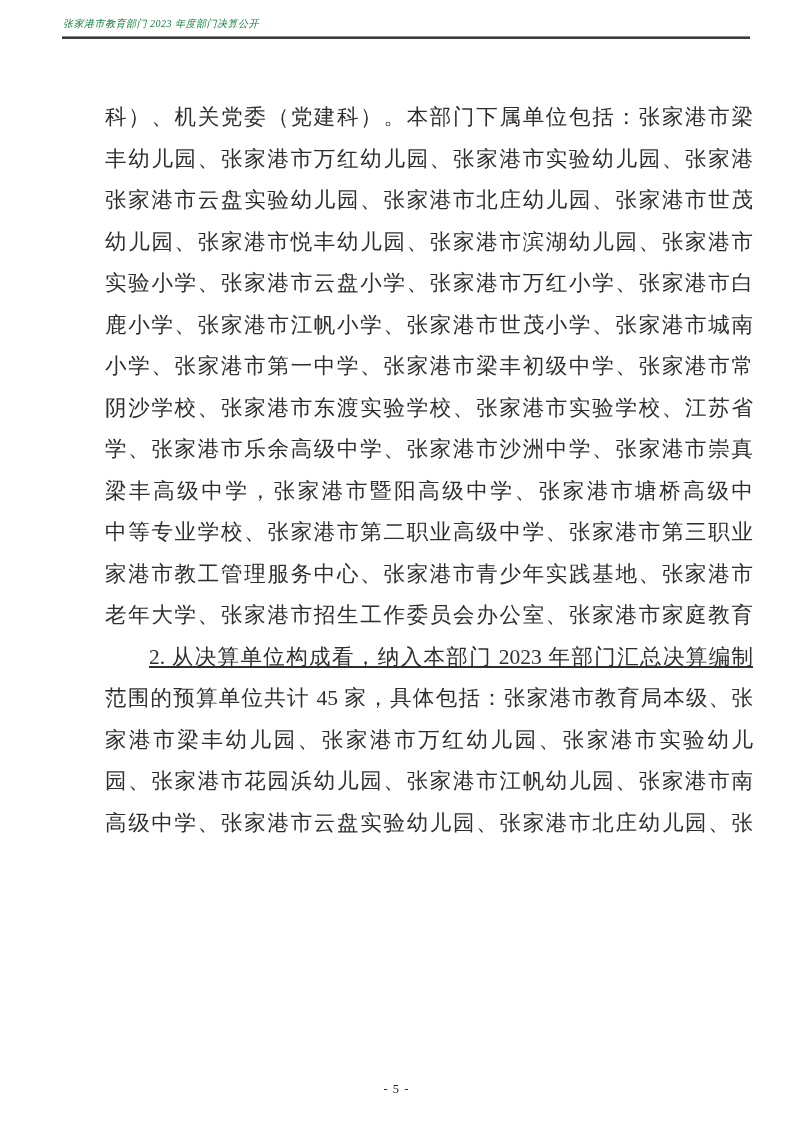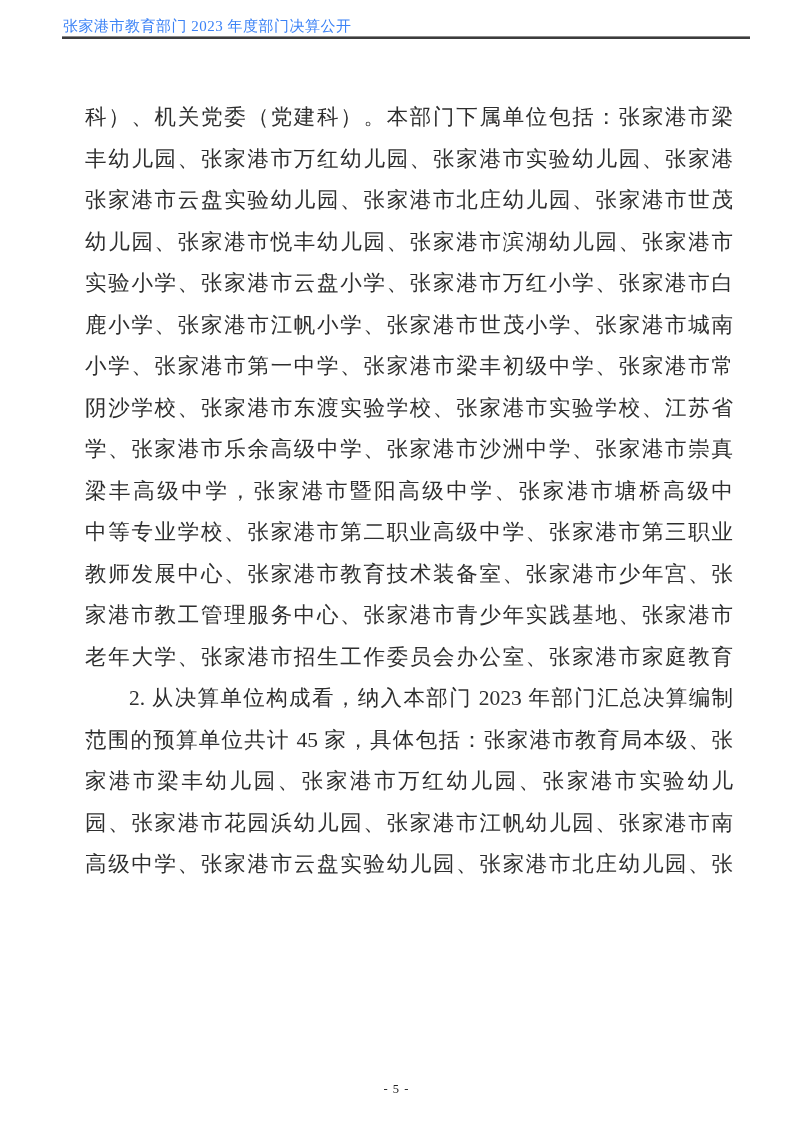--- a/index.html
+++ b/index.html
@@ -14,24 +14,25 @@
     height: 1122px;
     margin: 0 auto;
     background: #ffffff;
     color: #2b2b2b;
     overflow: hidden;
   }
   .header-title {
     position: absolute;
     left: 63px;
     top: 17px;
-    font-size: 15px;
+    font-size: 10px;
     letter-spacing: 0.5px;
-    color: #3b82f6;
+    color: #15803d;
     white-space: nowrap;
+    font-style: italic;
   }
   .header-rule {
     position: absolute;
     left: 62px;
     top: 36px;
     width: 688px;
     height: 2px;
     background: #3c3c3c;
     border-top: 1px solid #8a8a8a;
   }
@@ -45,23 +46,25 @@
     box-sizing: border-box;
     width: 648px;
     height: 41.5px;
     line-height: 41.5px;
     font-size: 21.5px;
     color: #2e2e2e;
     text-align: justify;
     text-align-last: justify;
     white-space: nowrap;
     overflow: hidden;
+    margin-left: 20px;
   }
   .line.indent {
     padding-left: 44px;
+    text-decoration: underline;
   }
   .line.no-stretch {
     text-align: left;
     text-align-last: left;
   }
   .footer-page-number {
     position: absolute;
     left: 0;
     top: 1082px;
     width: 793px;
@@ -83,21 +86,20 @@
       <div class="line">丰幼儿园、张家港市万红幼儿园、张家港市实验幼儿园、张家港</div>
       <div class="line">张家港市云盘实验幼儿园、张家港市北庄幼儿园、张家港市世茂</div>
       <div class="line">幼儿园、张家港市悦丰幼儿园、张家港市滨湖幼儿园、张家港市</div>
       <div class="line">实验小学、张家港市云盘小学、张家港市万红小学、张家港市白</div>
       <div class="line">鹿小学、张家港市江帆小学、张家港市世茂小学、张家港市城南</div>
       <div class="line">小学、张家港市第一中学、张家港市梁丰初级中学、张家港市常</div>
       <div class="line">阴沙学校、张家港市东渡实验学校、张家港市实验学校、江苏省</div>
       <div class="line">学、张家港市乐余高级中学、张家港市沙洲中学、张家港市崇真</div>
       <div class="line">梁丰高级中学，张家港市暨阳高级中学、张家港市塘桥高级中</div>
       <div class="line">中等专业学校、张家港市第二职业高级中学、张家港市第三职业</div>
-      <div class="line">教师发展中心、张家港市教育技术装备室、张家港市少年宫、张</div>
       <div class="line">家港市教工管理服务中心、张家港市青少年实践基地、张家港市</div>
       <div class="line">老年大学、张家港市招生工作委员会办公室、张家港市家庭教育</div>
       <div class="line indent">2. 从决算单位构成看，纳入本部门 2023 年部门汇总决算编制</div>
       <div class="line">范围的预算单位共计 45 家，具体包括：张家港市教育局本级、张</div>
       <div class="line">家港市梁丰幼儿园、张家港市万红幼儿园、张家港市实验幼儿</div>
       <div class="line">园、张家港市花园浜幼儿园、张家港市江帆幼儿园、张家港市南</div>
       <div class="line">高级中学、张家港市云盘实验幼儿园、张家港市北庄幼儿园、张</div>
     </div>
 
   <div class="footer-page-number">- 5 -</div>

